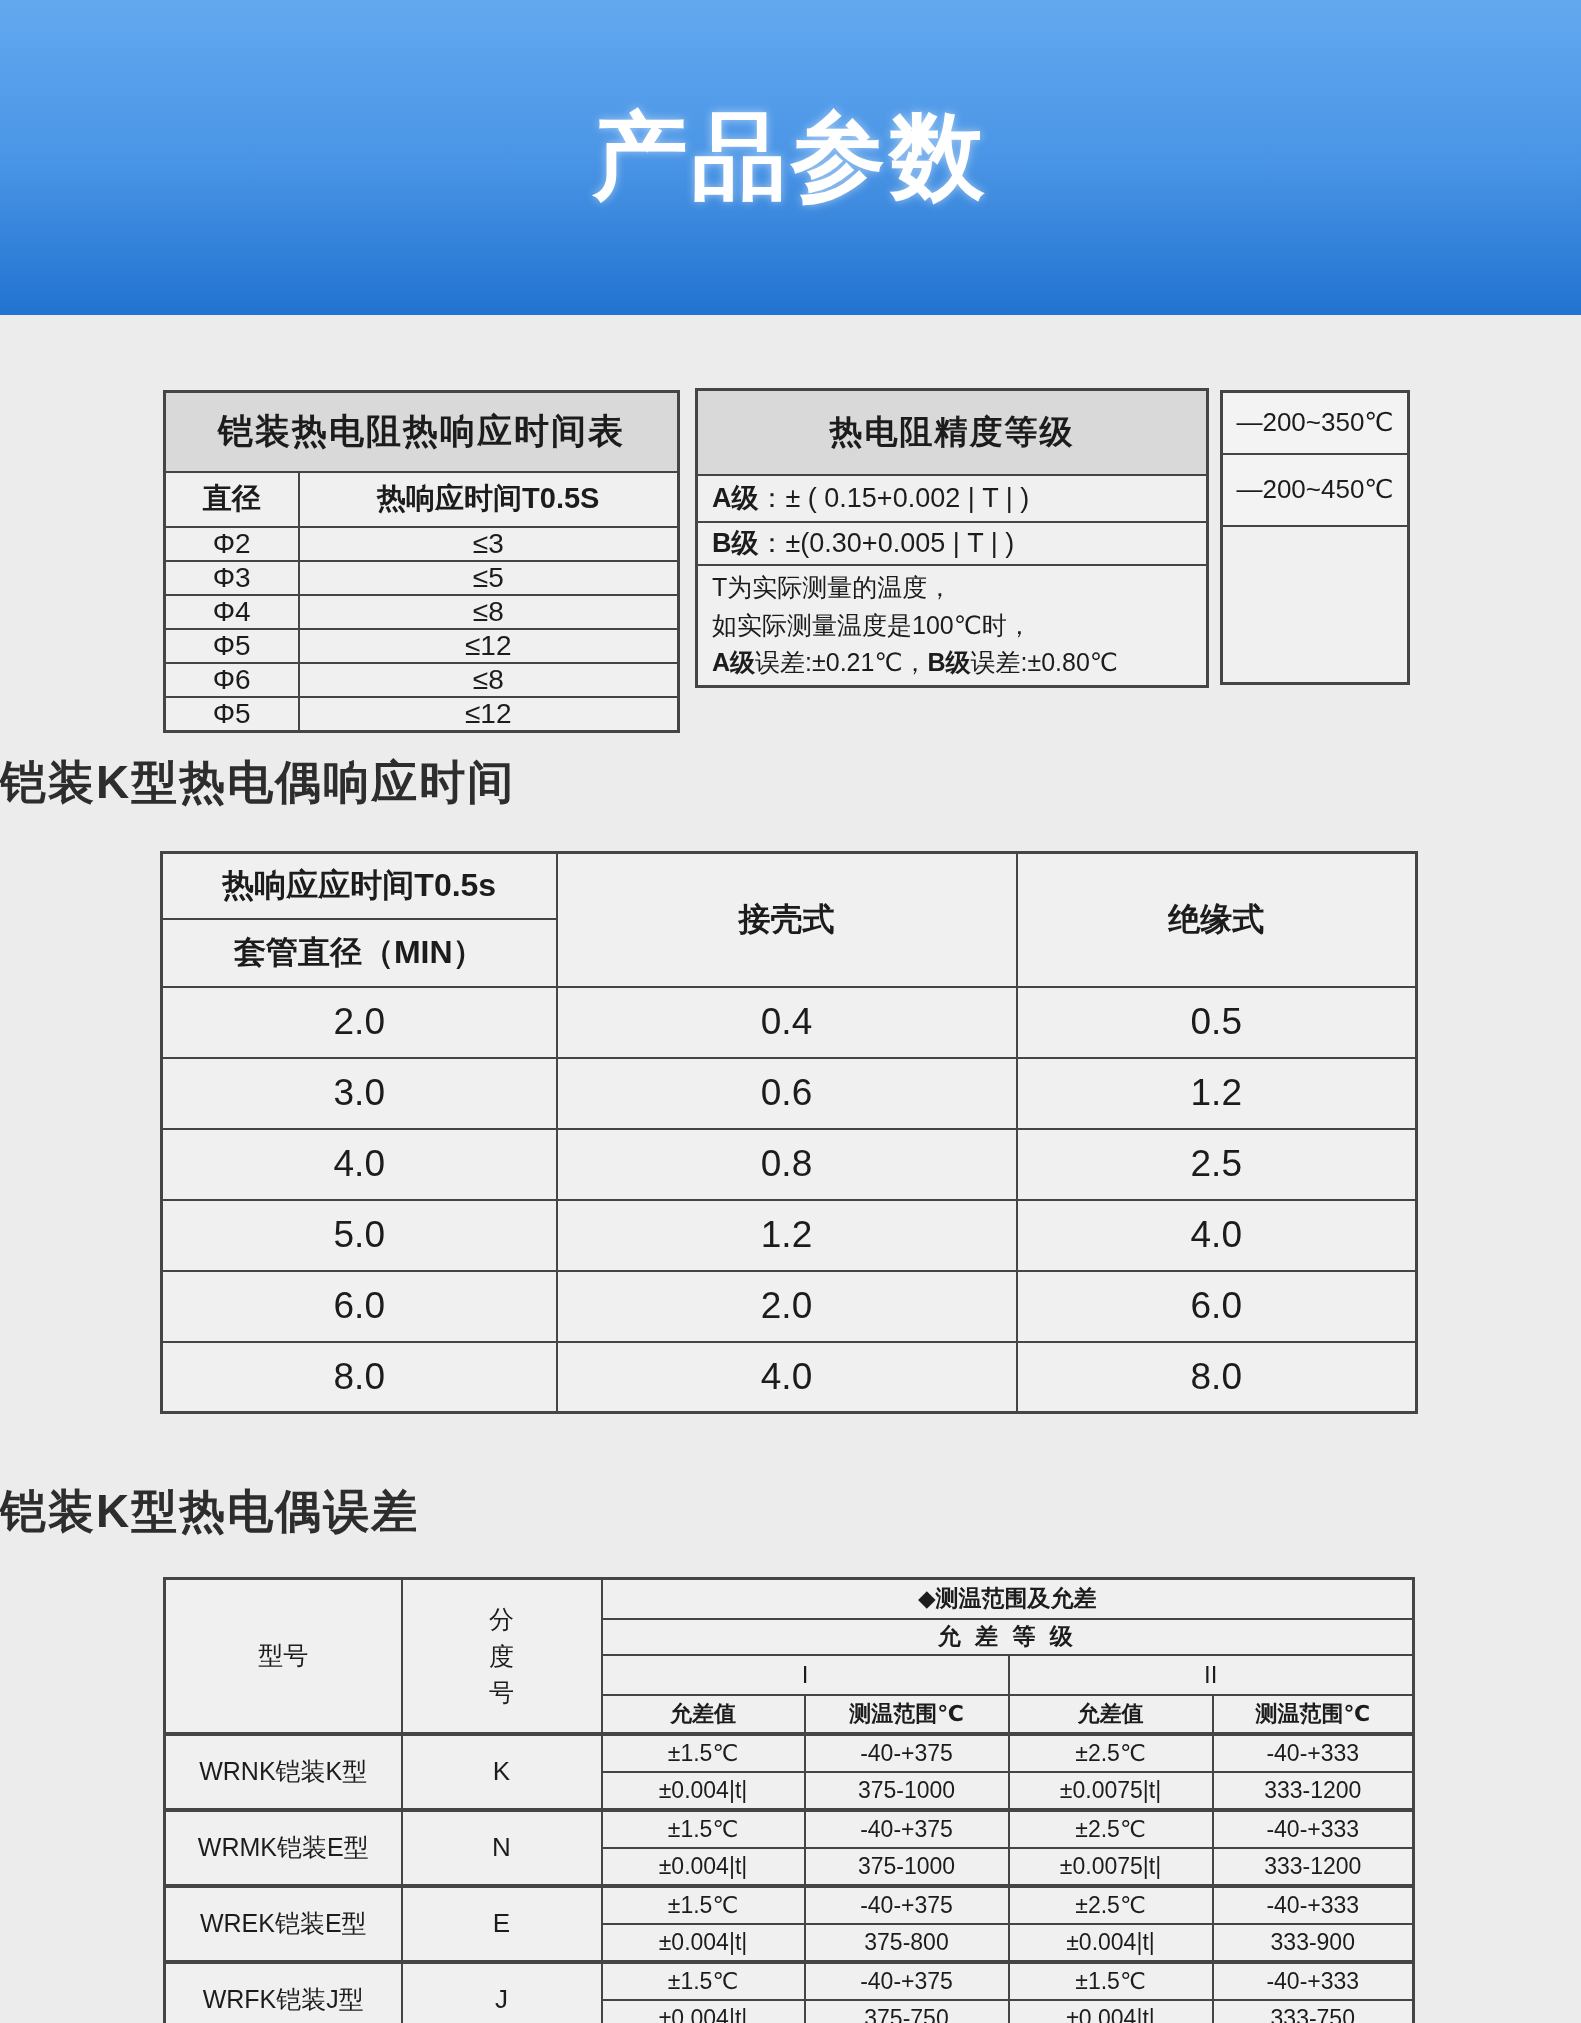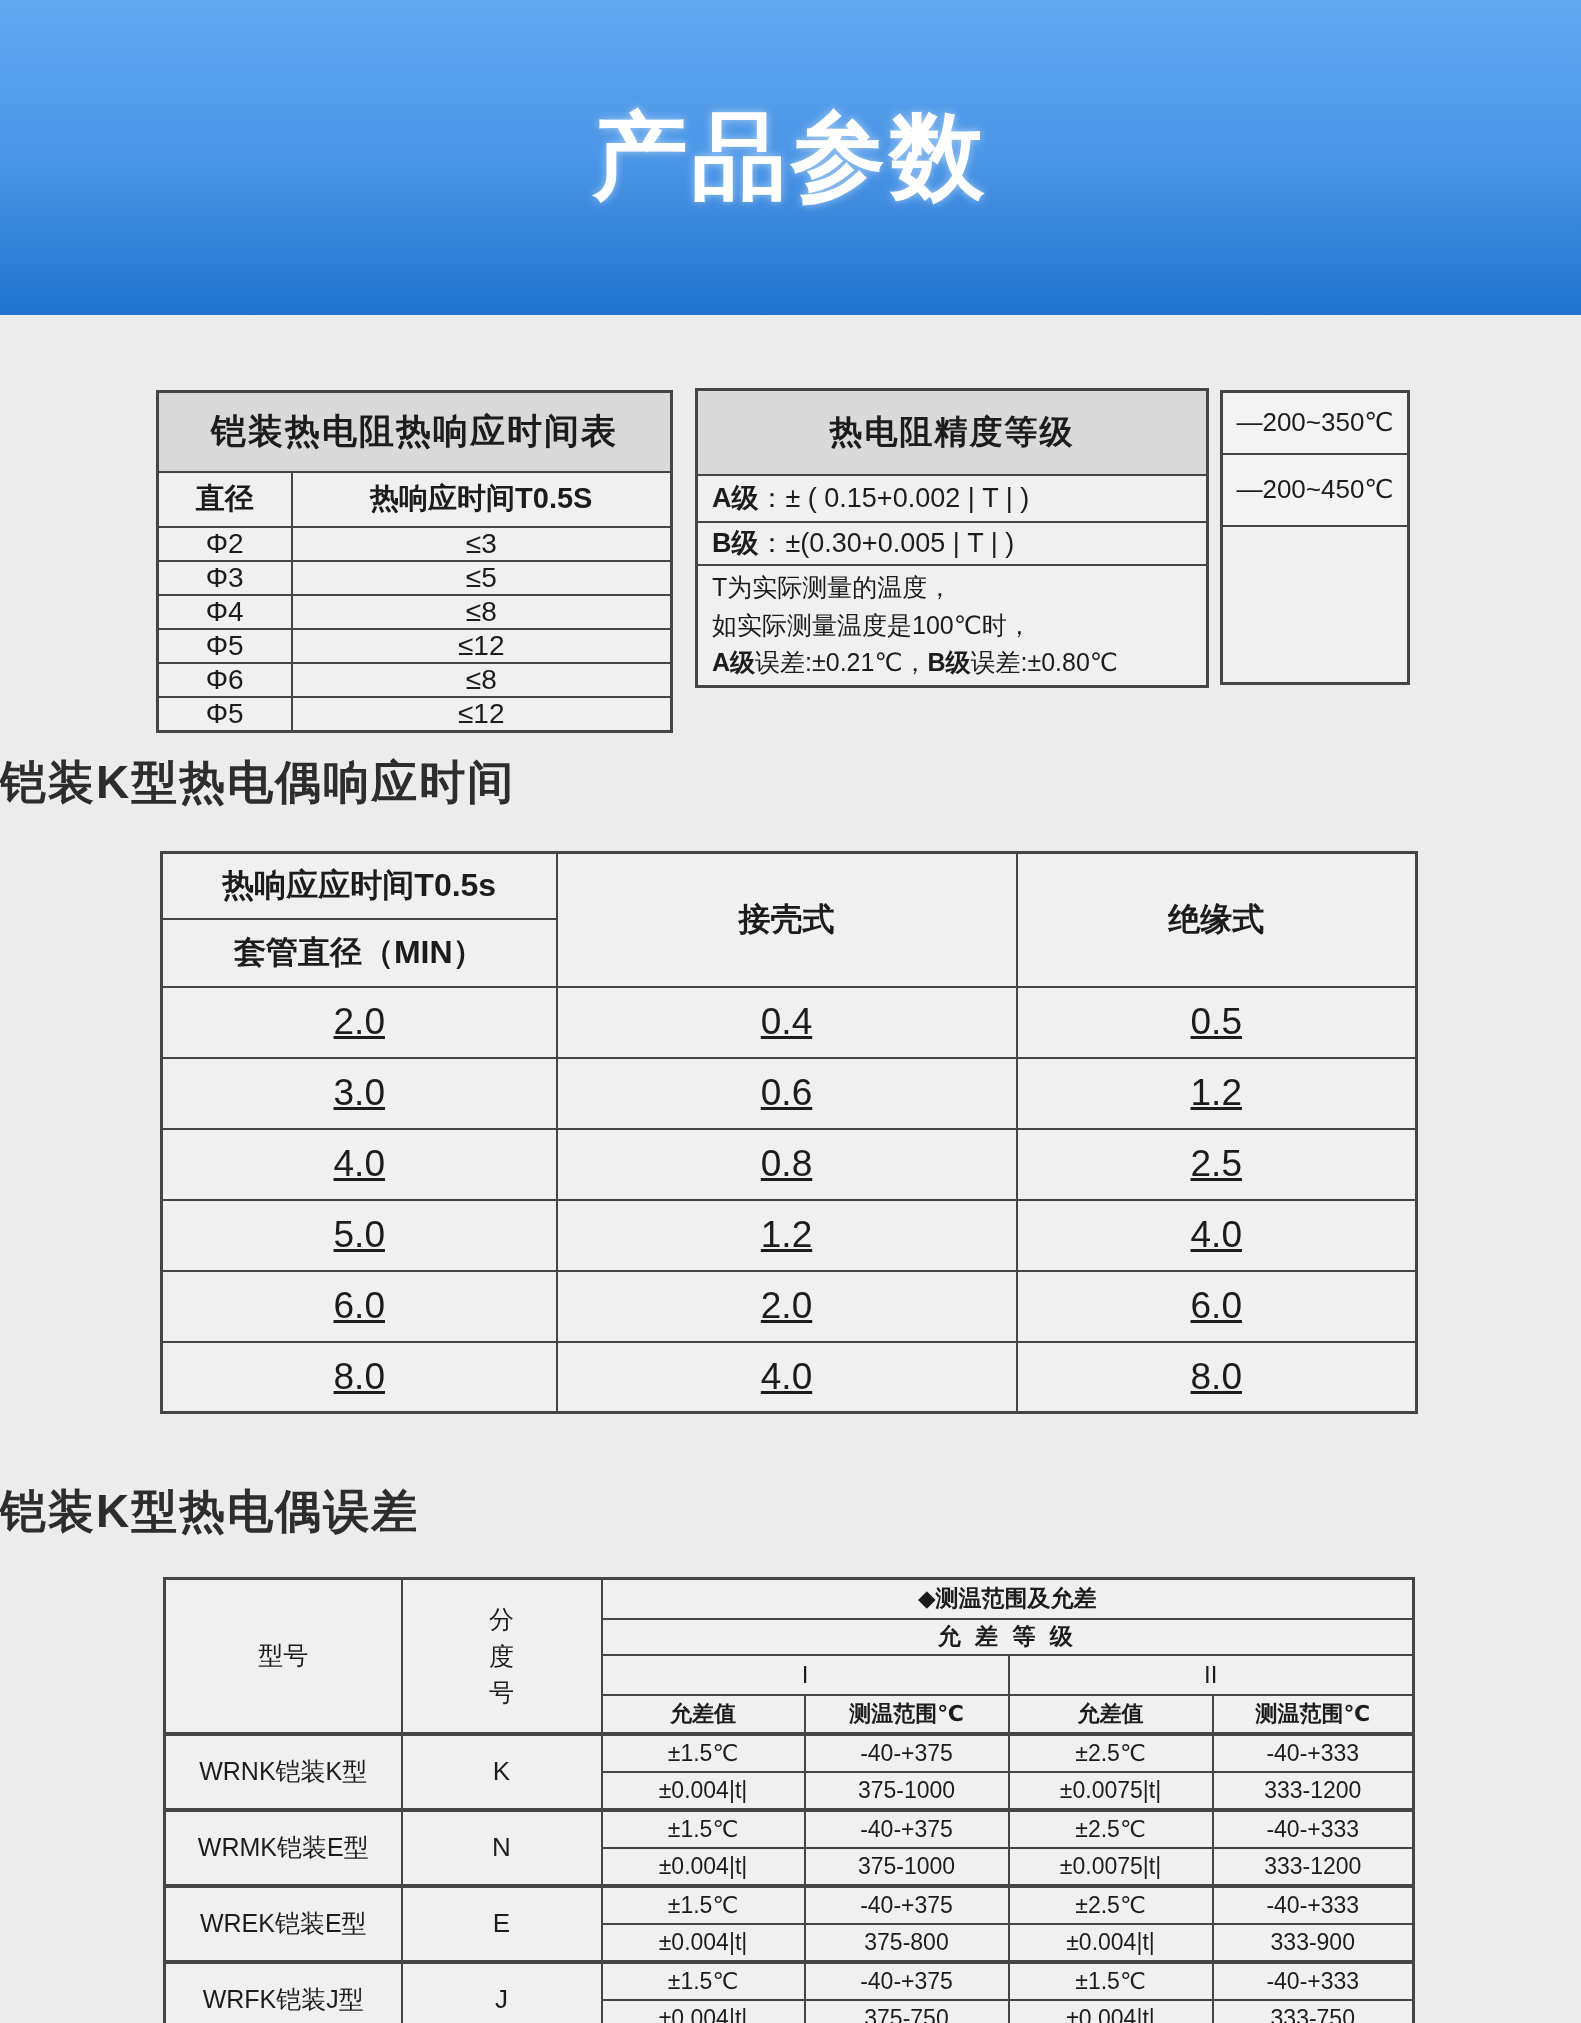--- a/index.html
+++ b/index.html
@@ -24,21 +24,21 @@
   }
 
   
   table{border-collapse:collapse;table-layout:fixed;position:absolute;background:transparent;}
   td{border:2px solid #454545;padding:0;text-align:center;vertical-align:middle;
      background:#f0f0f0;overflow:hidden;}
   table{border:3px solid #454545;}
   .band{background:#d9d9d9;font-weight:700;}
 
   
-  .tbl-a{left:156px;top:390px;width:514px;height:295px;}
+  .tbl-a{left:163px;top:390px;width:514px;height:295px;}
   .tbl-a .title-cell{font-size:35px;letter-spacing:2px;}
   .tbl-a .sub{font-size:29px;font-weight:700;}
   .tbl-a .val{font-size:28px;}
 
   
   .tbl-b{left:695px;top:388px;width:511px;height:297px;}
   .tbl-b .title-cell{font-size:33px;letter-spacing:2px;}
   .tbl-b .line{font-size:27px;text-align:left;padding-left:14px;}
   .tbl-b .note{font-size:25px;text-align:left;padding-left:14px;line-height:1.5;margin-left:27px;}
   .blbl{font-weight:700;}
@@ -52,21 +52,21 @@
   .section-title{
     position:absolute;left:0;width:1581px;text-align:left;
     font-size:46px;font-weight:600;color:#2d2d2d;letter-spacing:2px;
   }
   .t-response{top:752px;}
   .t-error{top:1481px;}
 
   
   .tbl-m{left:160px;top:851px;width:1255px;height:561px;}
   .tbl-m .hdr{font-size:32px;font-weight:700;}
-  .tbl-m .val{font-size:37px;text-decoration:underline;}
+  .tbl-m .val{font-size:37px;}
 
   
   .tbl-e{left:163px;top:1577px;width:1249px;height:459px;}
   .tbl-e .h-span{font-size:23px;font-weight:700;}
   .tbl-e .h-grade{font-size:23px;font-weight:700;letter-spacing:4px;}
   .tbl-e .h-roman{font-size:24px;}
   .tbl-e .h-col{font-size:22px;font-weight:700;}
   .tbl-e .model{font-size:25px;}
   .tbl-e .code{font-size:26px;}
   .tbl-e .val{font-size:23px;}

